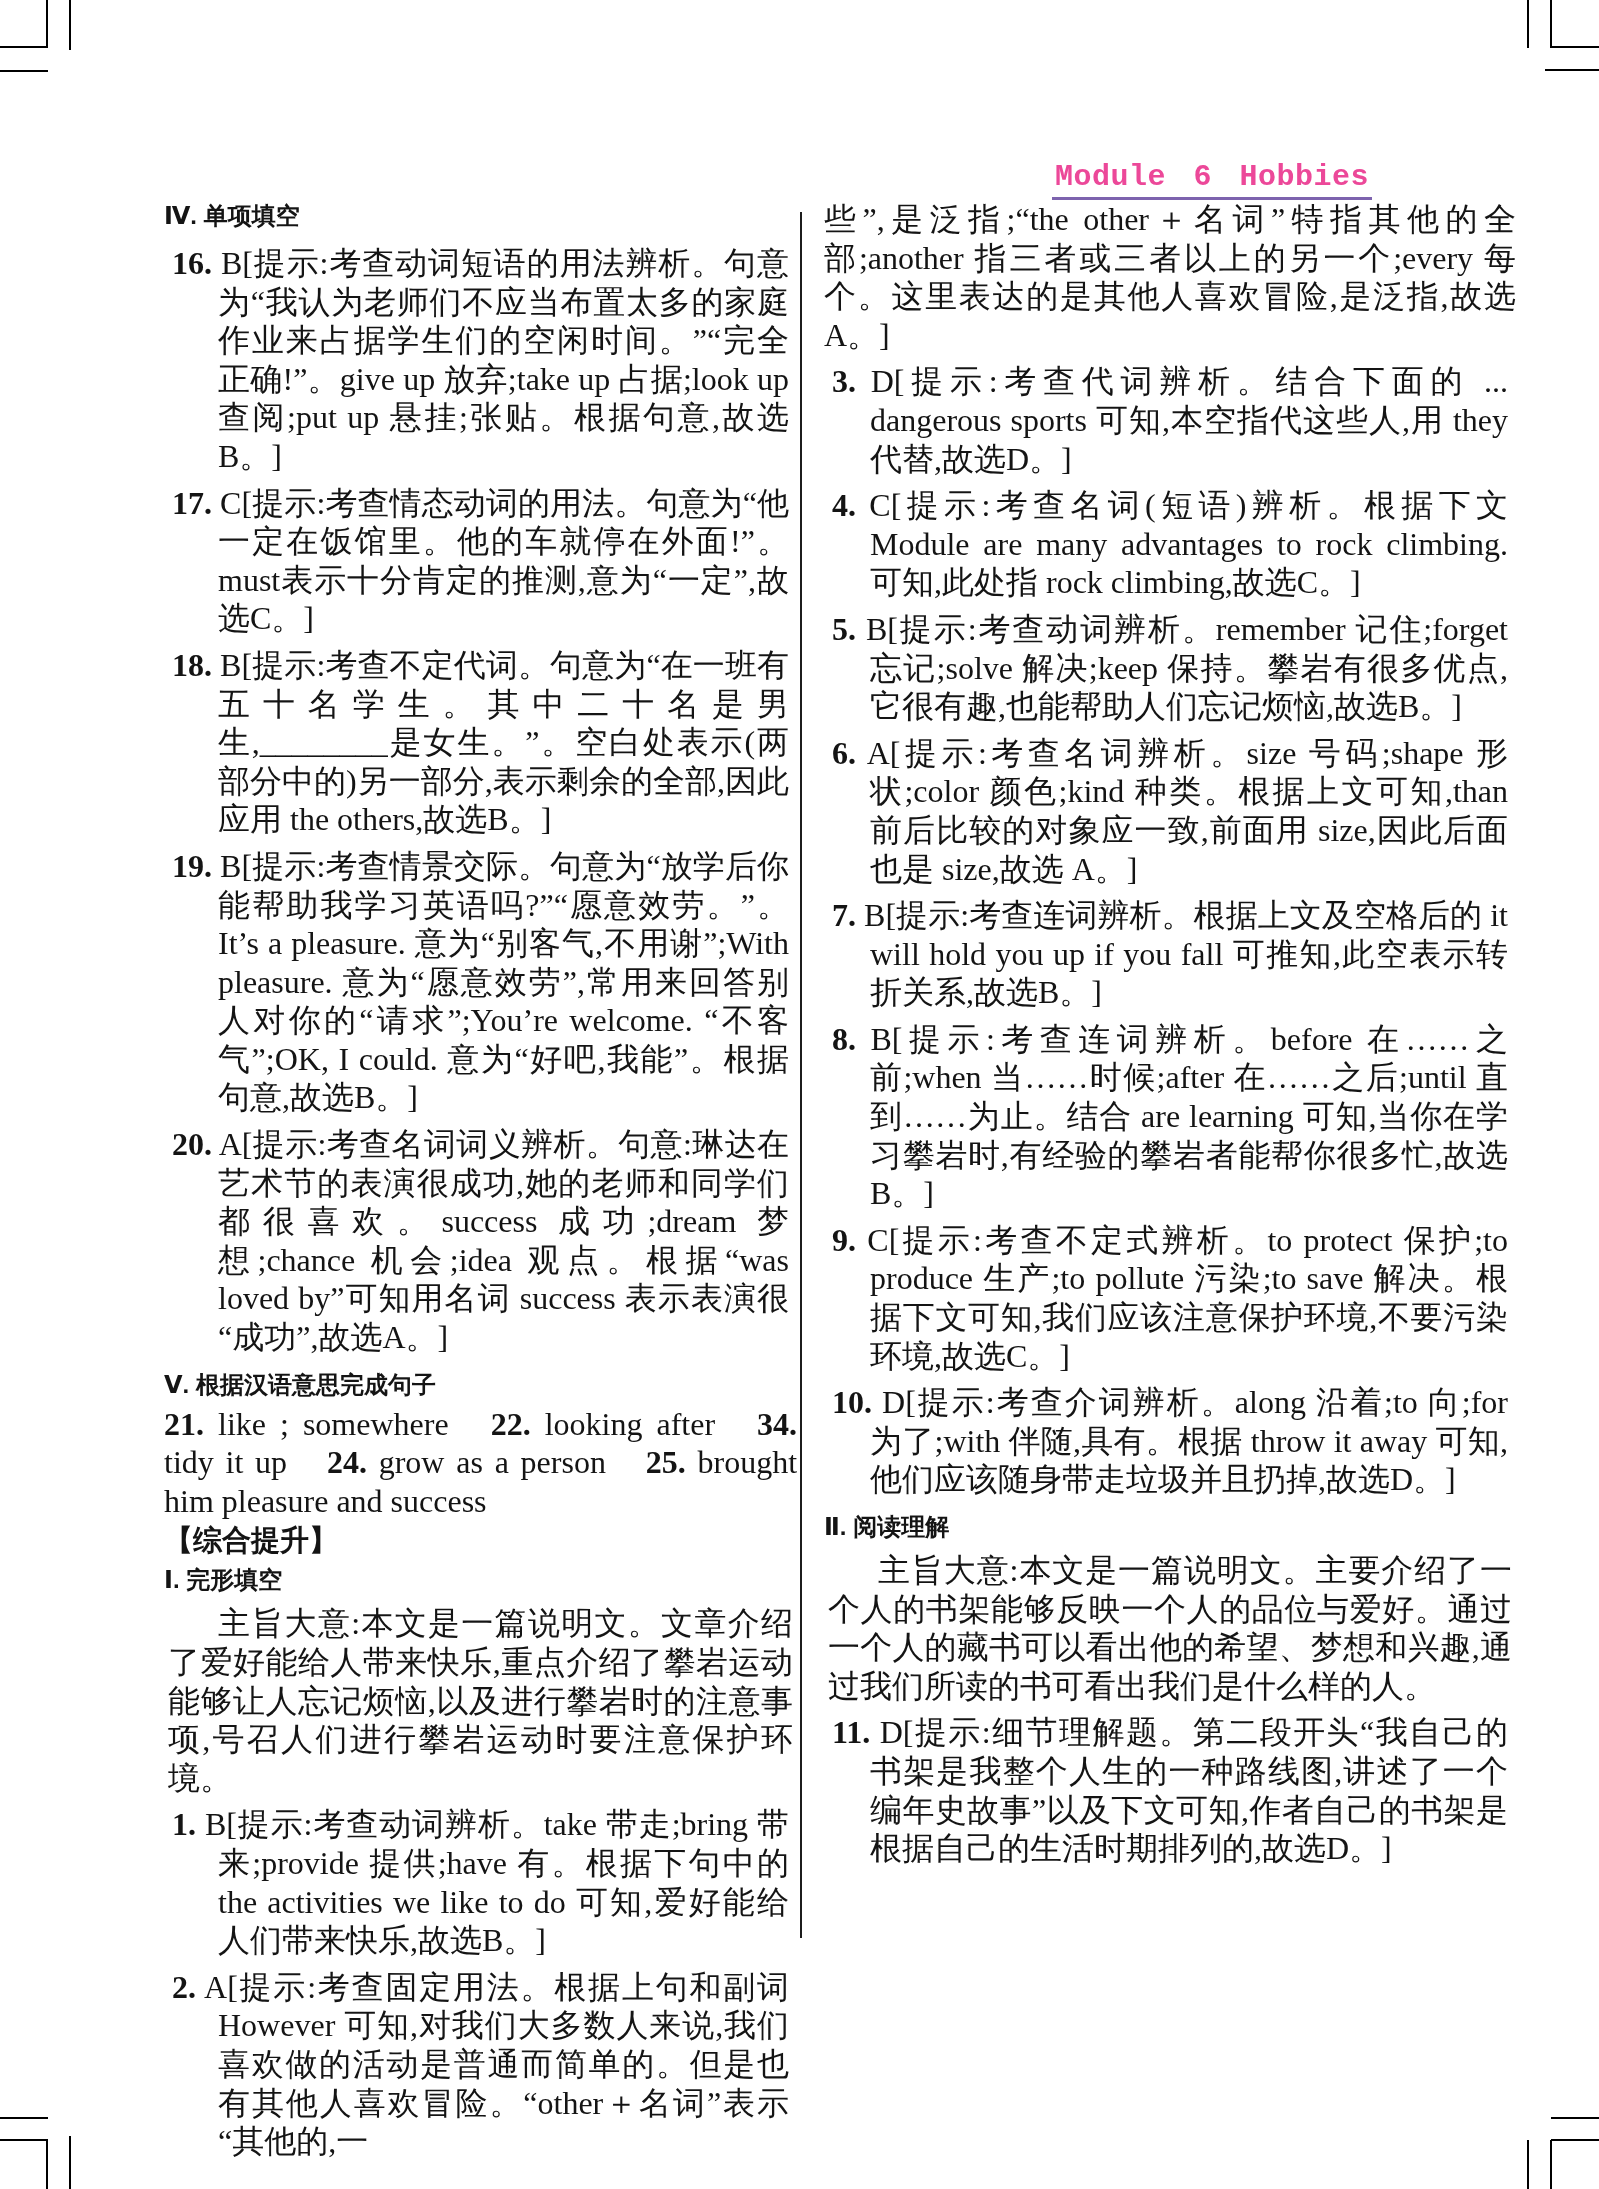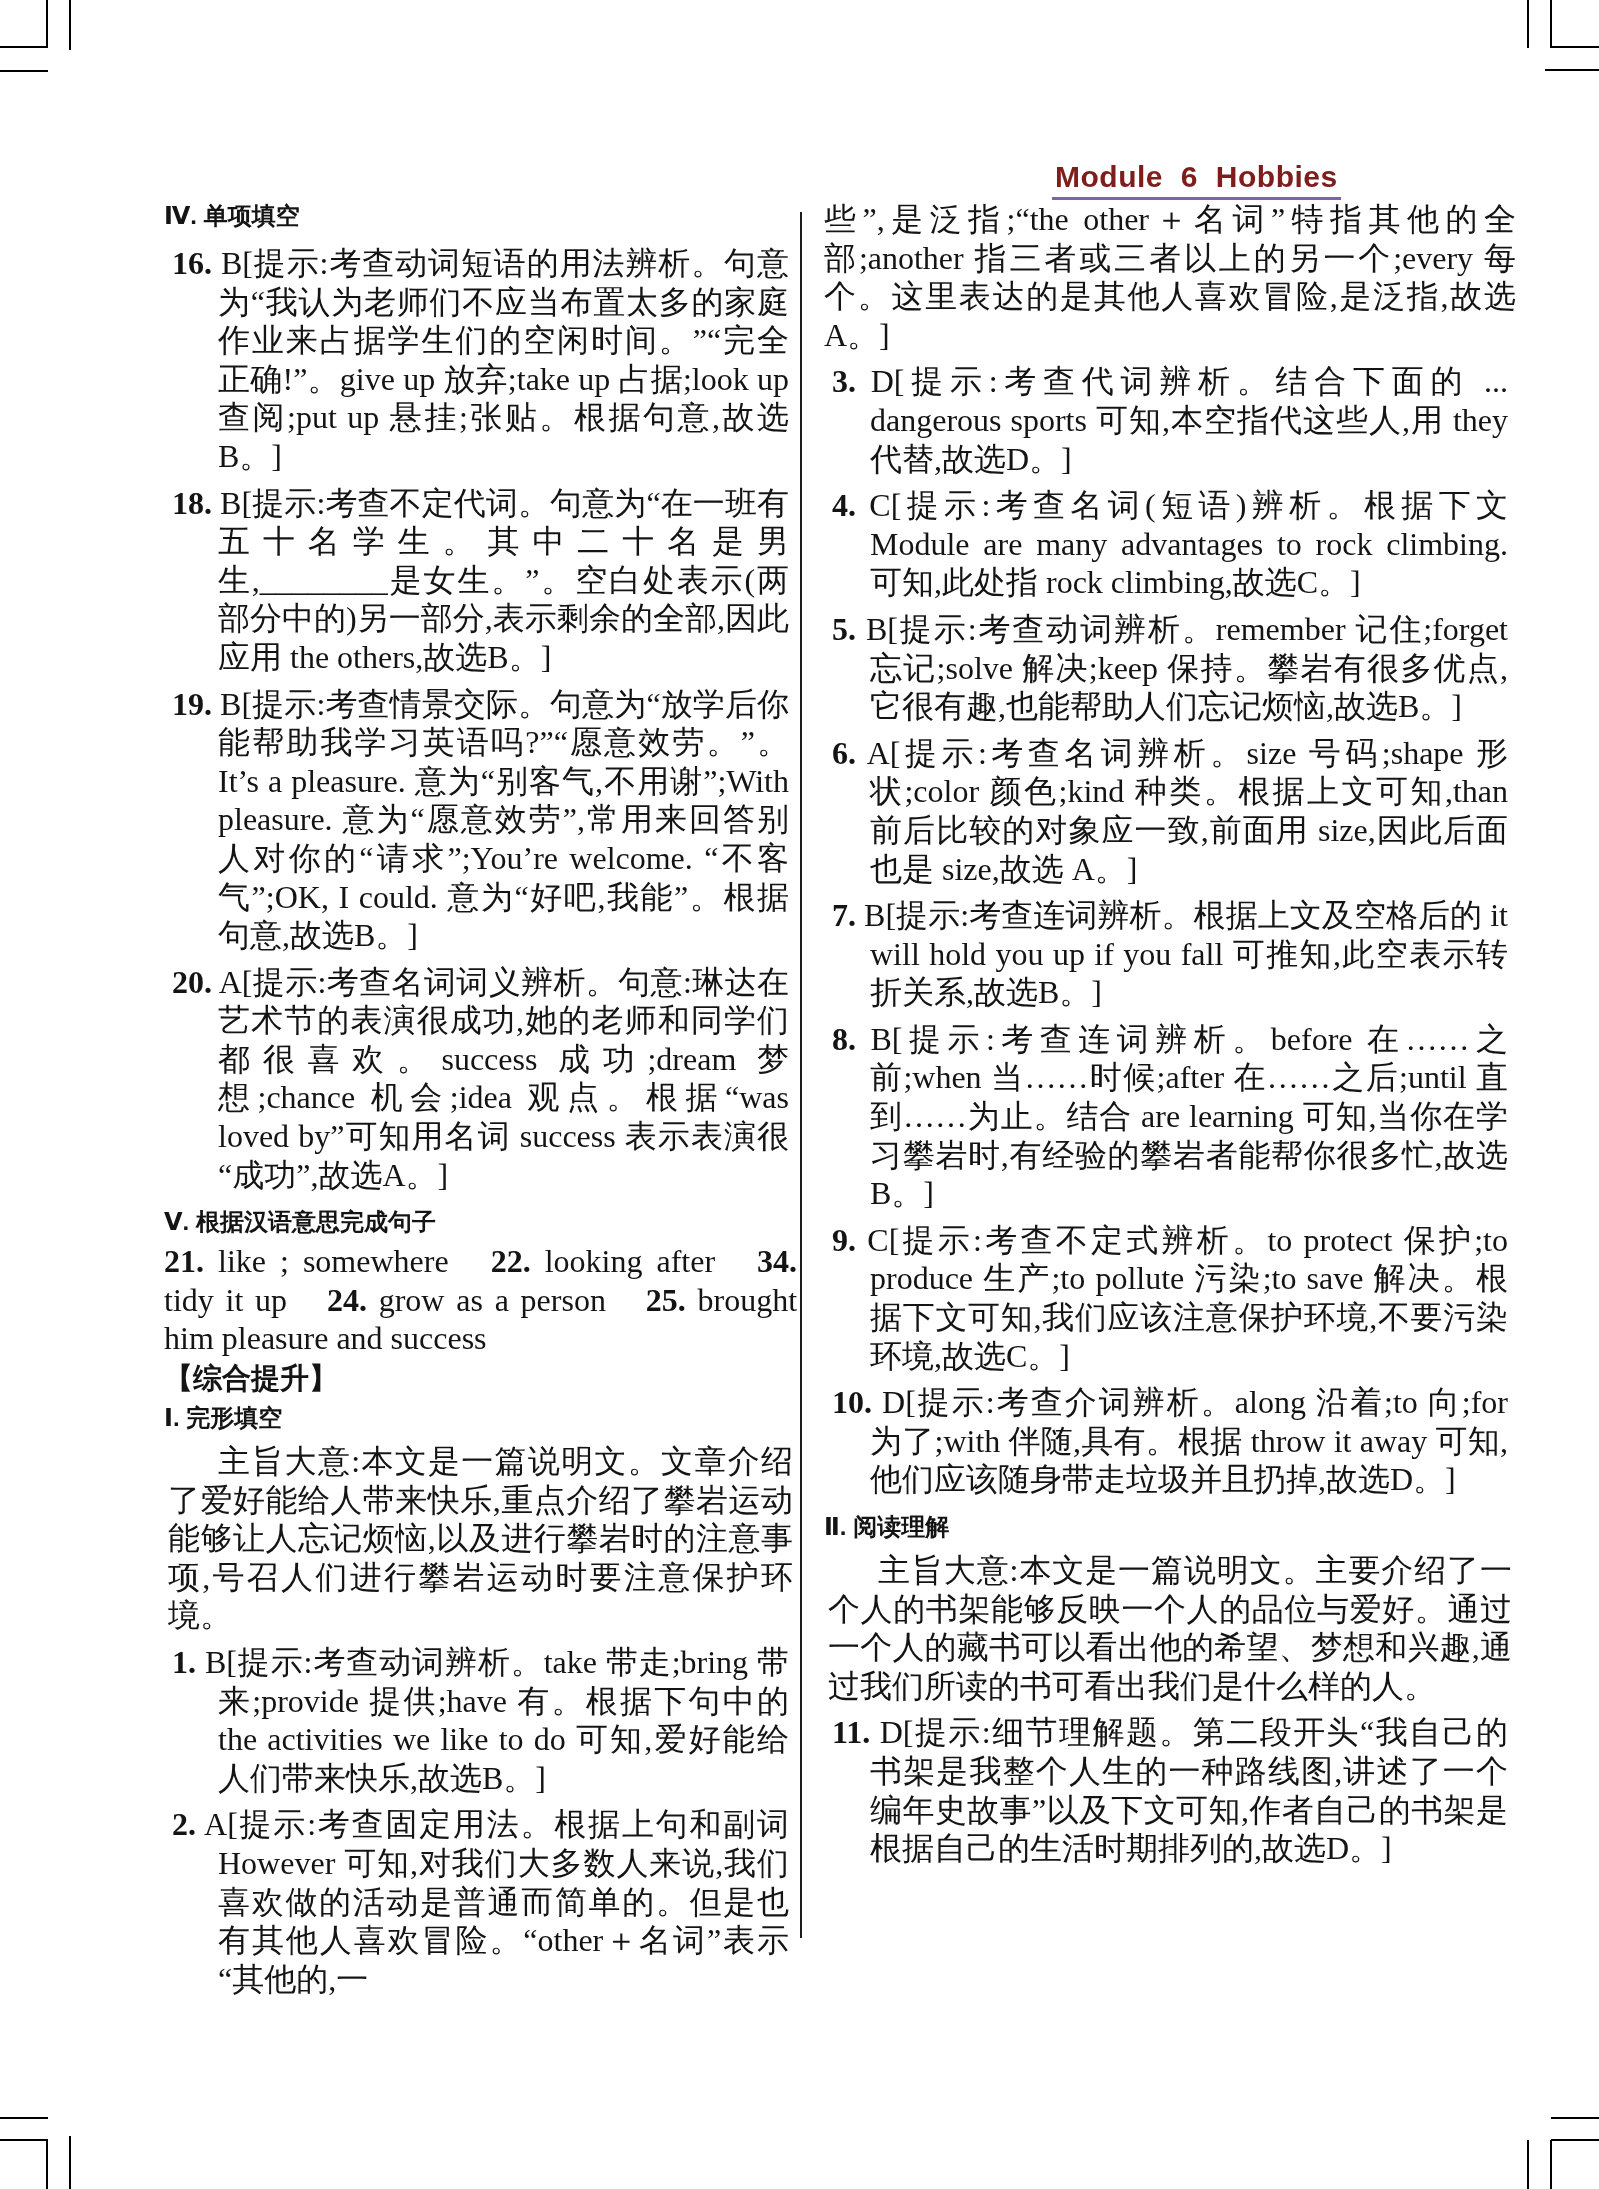--- a/index.html
+++ b/index.html
@@ -12,26 +12,26 @@
     color:#141414;
   }
   
   .crop{position:absolute;background:#000;}
   
   .module-header{
     position:absolute;left:1052px;top:160px;
   }
   .module-title{
     display:inline-block;
-    font-family:Liberation Sans, sans-serif;
+    font-family:Liberation Mono, monospace;
     font-weight:bold;
     font-size:30px;
     letter-spacing:.5px;
     word-spacing:9px;
-    color:#7f1d1d;
+    color:#ec4899;
     border-bottom:3px solid #7d63ae;
     padding:0 3px 3px 3px;
   }
   
   .col{
     position:absolute;
     font-size:32px;
     line-height:38.6px;
     text-align:justify;
     text-justify:inter-ideograph;
@@ -87,20 +87,21 @@
     <span class="module-title">Module 6 Hobbies</span>
   </div>
 
   <div class="divider"></div>
 
   <div class="col col-left">
 
     <h3 class="sec-head">Ⅳ. 单项填空</h3>
 
     <p class="item"><b class="n">16.</b> <span>B[提示:考查动词短语的用法辨析。句意为“我认为老师们不应当布置太多的家庭作业来占据学生们的空闲时间。”“完全正确!”。give up 放弃;take up 占据;look up 查阅;put up 悬挂;张贴。根据句意,故选B。]</span></p>
+    <p class="item"><b class="n">17.</b> <span>C[提示:考查情态动词的用法。句意为“他一定在饭馆里。他的车就停在外面!”。must表示十分肯定的推测,意为“一定”,故选C。]</span></p>
     <p class="item"><b class="n">18.</b> <span>B[提示:考查不定代词。句意为“在一班有五十名学生。其中二十名是男生,________是女生。”。空白处表示(两部分中的)另一部分,表示剩余的全部,因此应用 the others,故选B。]</span></p>
     <p class="item"><b class="n">19.</b> <span>B[提示:考查情景交际。句意为“放学后你能帮助我学习英语吗?”“愿意效劳。”。It’s a pleasure. 意为“别客气,不用谢”;With pleasure. 意为“愿意效劳”,常用来回答别人对你的“请求”;You’re welcome. “不客气”;OK, I could. 意为“好吧,我能”。根据句意,故选B。]</span></p>
     <p class="item"><b class="n">20.</b> <span>A[提示:考查名词词义辨析。句意:琳达在艺术节的表演很成功,她的老师和同学们都很喜欢。success 成功;dream 梦想;chance 机会;idea 观点。根据“was loved by”可知用名词 success 表示表演很“成功”,故选A。]</span></p>
 
     <h3 class="sec-head">Ⅴ. 根据汉语意思完成句子</h3>
 
     <p class="ans-block">
       <span class="seg"><b class="n">21.</b> <span>like ; somewhere</span></span>
       <span class="seg"><b class="n">22.</b> <span>looking after</span></span>
       <span class="seg"><b class="n">34.</b> <span>tidy it up</span></span>

